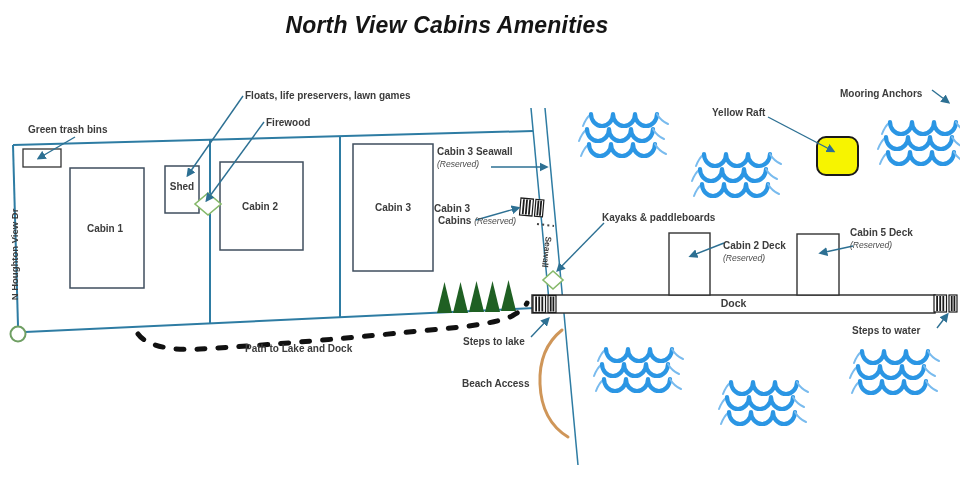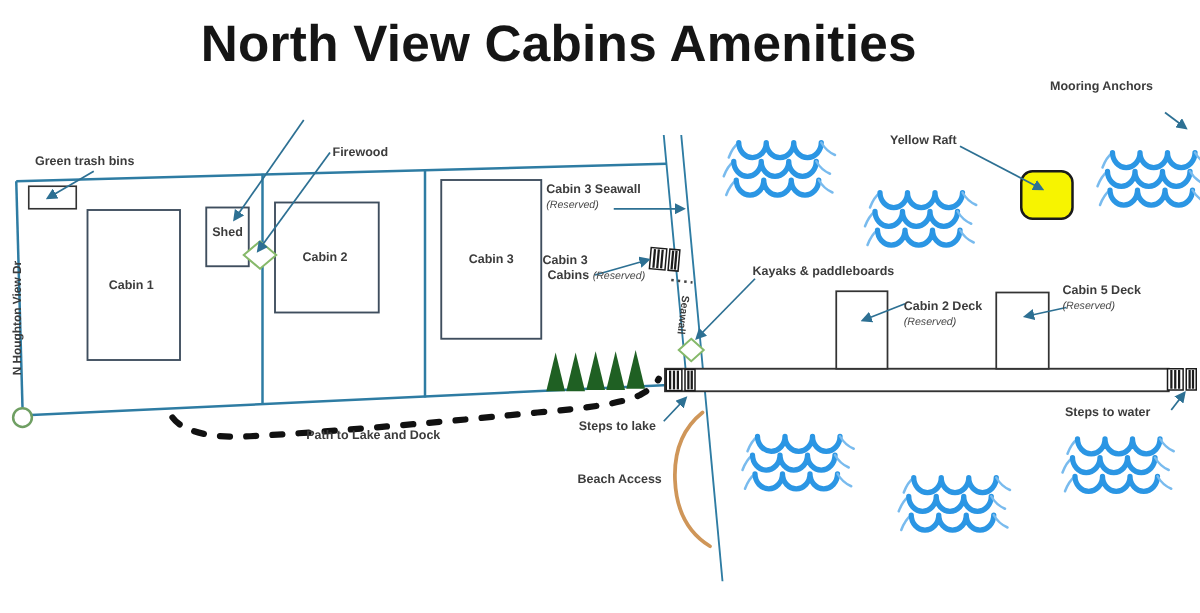--- a/index.html
+++ b/index.html
@@ -3,21 +3,21 @@
 <meta charset="utf-8">
 <style>
   html,body{margin:0;padding:0;background:#fff;}
   #canvas{
     position:relative;width:960px;height:490px;background:#ffffff;overflow:hidden;
     font-family:"Liberation Sans","DejaVu Sans",sans-serif;
   }
   #scene{position:absolute;left:0;top:0;}
   .title{
     position:absolute;left:0;top:12px;width:894px;text-align:center;
-    font-size:41px;font-weight:600;color:#151515;letter-spacing:.2px;
+    font-size:23px;font-weight:600;color:#151515;letter-spacing:.2px;font-style:italic;
   }
   .lbl{
     position:absolute;font-size:10px;font-weight:600;color:#3c3c3c;
     white-space:nowrap;line-height:1.15;
   }
   .note{font-style:italic;font-weight:400;font-size:8.5px;color:#4a4a4a;}
   .center{text-align:center;}
   .rot-road{left:-40px;top:249px;width:110px;text-align:center;transform:rotate(-90deg);font-size:9.5px;}
   .rot-seawall{left:511px;top:247px;width:70px;text-align:center;transform:rotate(97deg);font-size:8.5px;}
 </style>
@@ -126,20 +126,21 @@
       <line x1="937" y1="328" x2="947" y2="315" marker-end="url(#ah)"></line>
       <line x1="531" y1="337" x2="548" y2="319" marker-end="url(#ah)"></line>
     </g>
   </svg>
 
   <div class="title">North View Cabins Amenities</div>
 
   <div class="lbl rot-road">N Houghton View Dr</div>
 
   <div class="lbl" style="left:28px;top:124px">Green trash bins</div>
+  <div class="lbl" style="left:245px;top:90px">Floats, life preservers, lawn games</div>
   <div class="lbl" style="left:266px;top:117px">Firewood</div>
 
   <div class="lbl center" style="left:165px;top:181px;width:34px">Shed</div>
   <div class="lbl center" style="left:70px;top:223px;width:70px">Cabin 1</div>
   <div class="lbl center" style="left:220px;top:201px;width:80px">Cabin 2</div>
   <div class="lbl center" style="left:353px;top:202px;width:80px">Cabin 3</div>
 
   <div class="lbl" style="left:437px;top:146px">
     <span>Cabin 3 Seawall</span><br>
     <span class="note">(Reserved)</span>
@@ -148,30 +149,31 @@
   <div class="lbl" style="left:434px;top:203px">
     <span>Cabin 3</span><br>
     <span style="padding-left:4px">Cabins</span>
     <span class="note">(Reserved)</span>
   </div>
 
   <div class="lbl rot-seawall">Seawall</div>
 
   <div class="lbl" style="left:602px;top:212px">Kayaks &amp; paddleboards</div>
   <div class="lbl" style="left:712px;top:107px">Yellow Raft</div>
-  <div class="lbl" style="left:840px;top:64px">Mooring Anchors</div>
+  <div class="lbl" style="left:840px;top:88px">Mooring Anchors</div>
 
   <div class="lbl" style="left:723px;top:240px">
     <span>Cabin 2 Deck</span><br>
     <span class="note">(Reserved)</span>
   </div>
   <div class="lbl" style="left:850px;top:227px">
     <span>Cabin 5 Deck</span><br>
     <span class="note">(Reserved)</span>
   </div>
 
+  <div class="lbl center" style="left:532px;top:297px;width:403px;font-size:10.5px">Dock</div>
 
   <div class="lbl" style="left:852px;top:325px">Steps to water</div>
   <div class="lbl" style="left:463px;top:336px">Steps to lake</div>
   <div class="lbl" style="left:462px;top:378px">Beach Access</div>
   <div class="lbl" style="left:245px;top:343px">Path to Lake and Dock</div>
 
 </div>
 
 </body></html>

